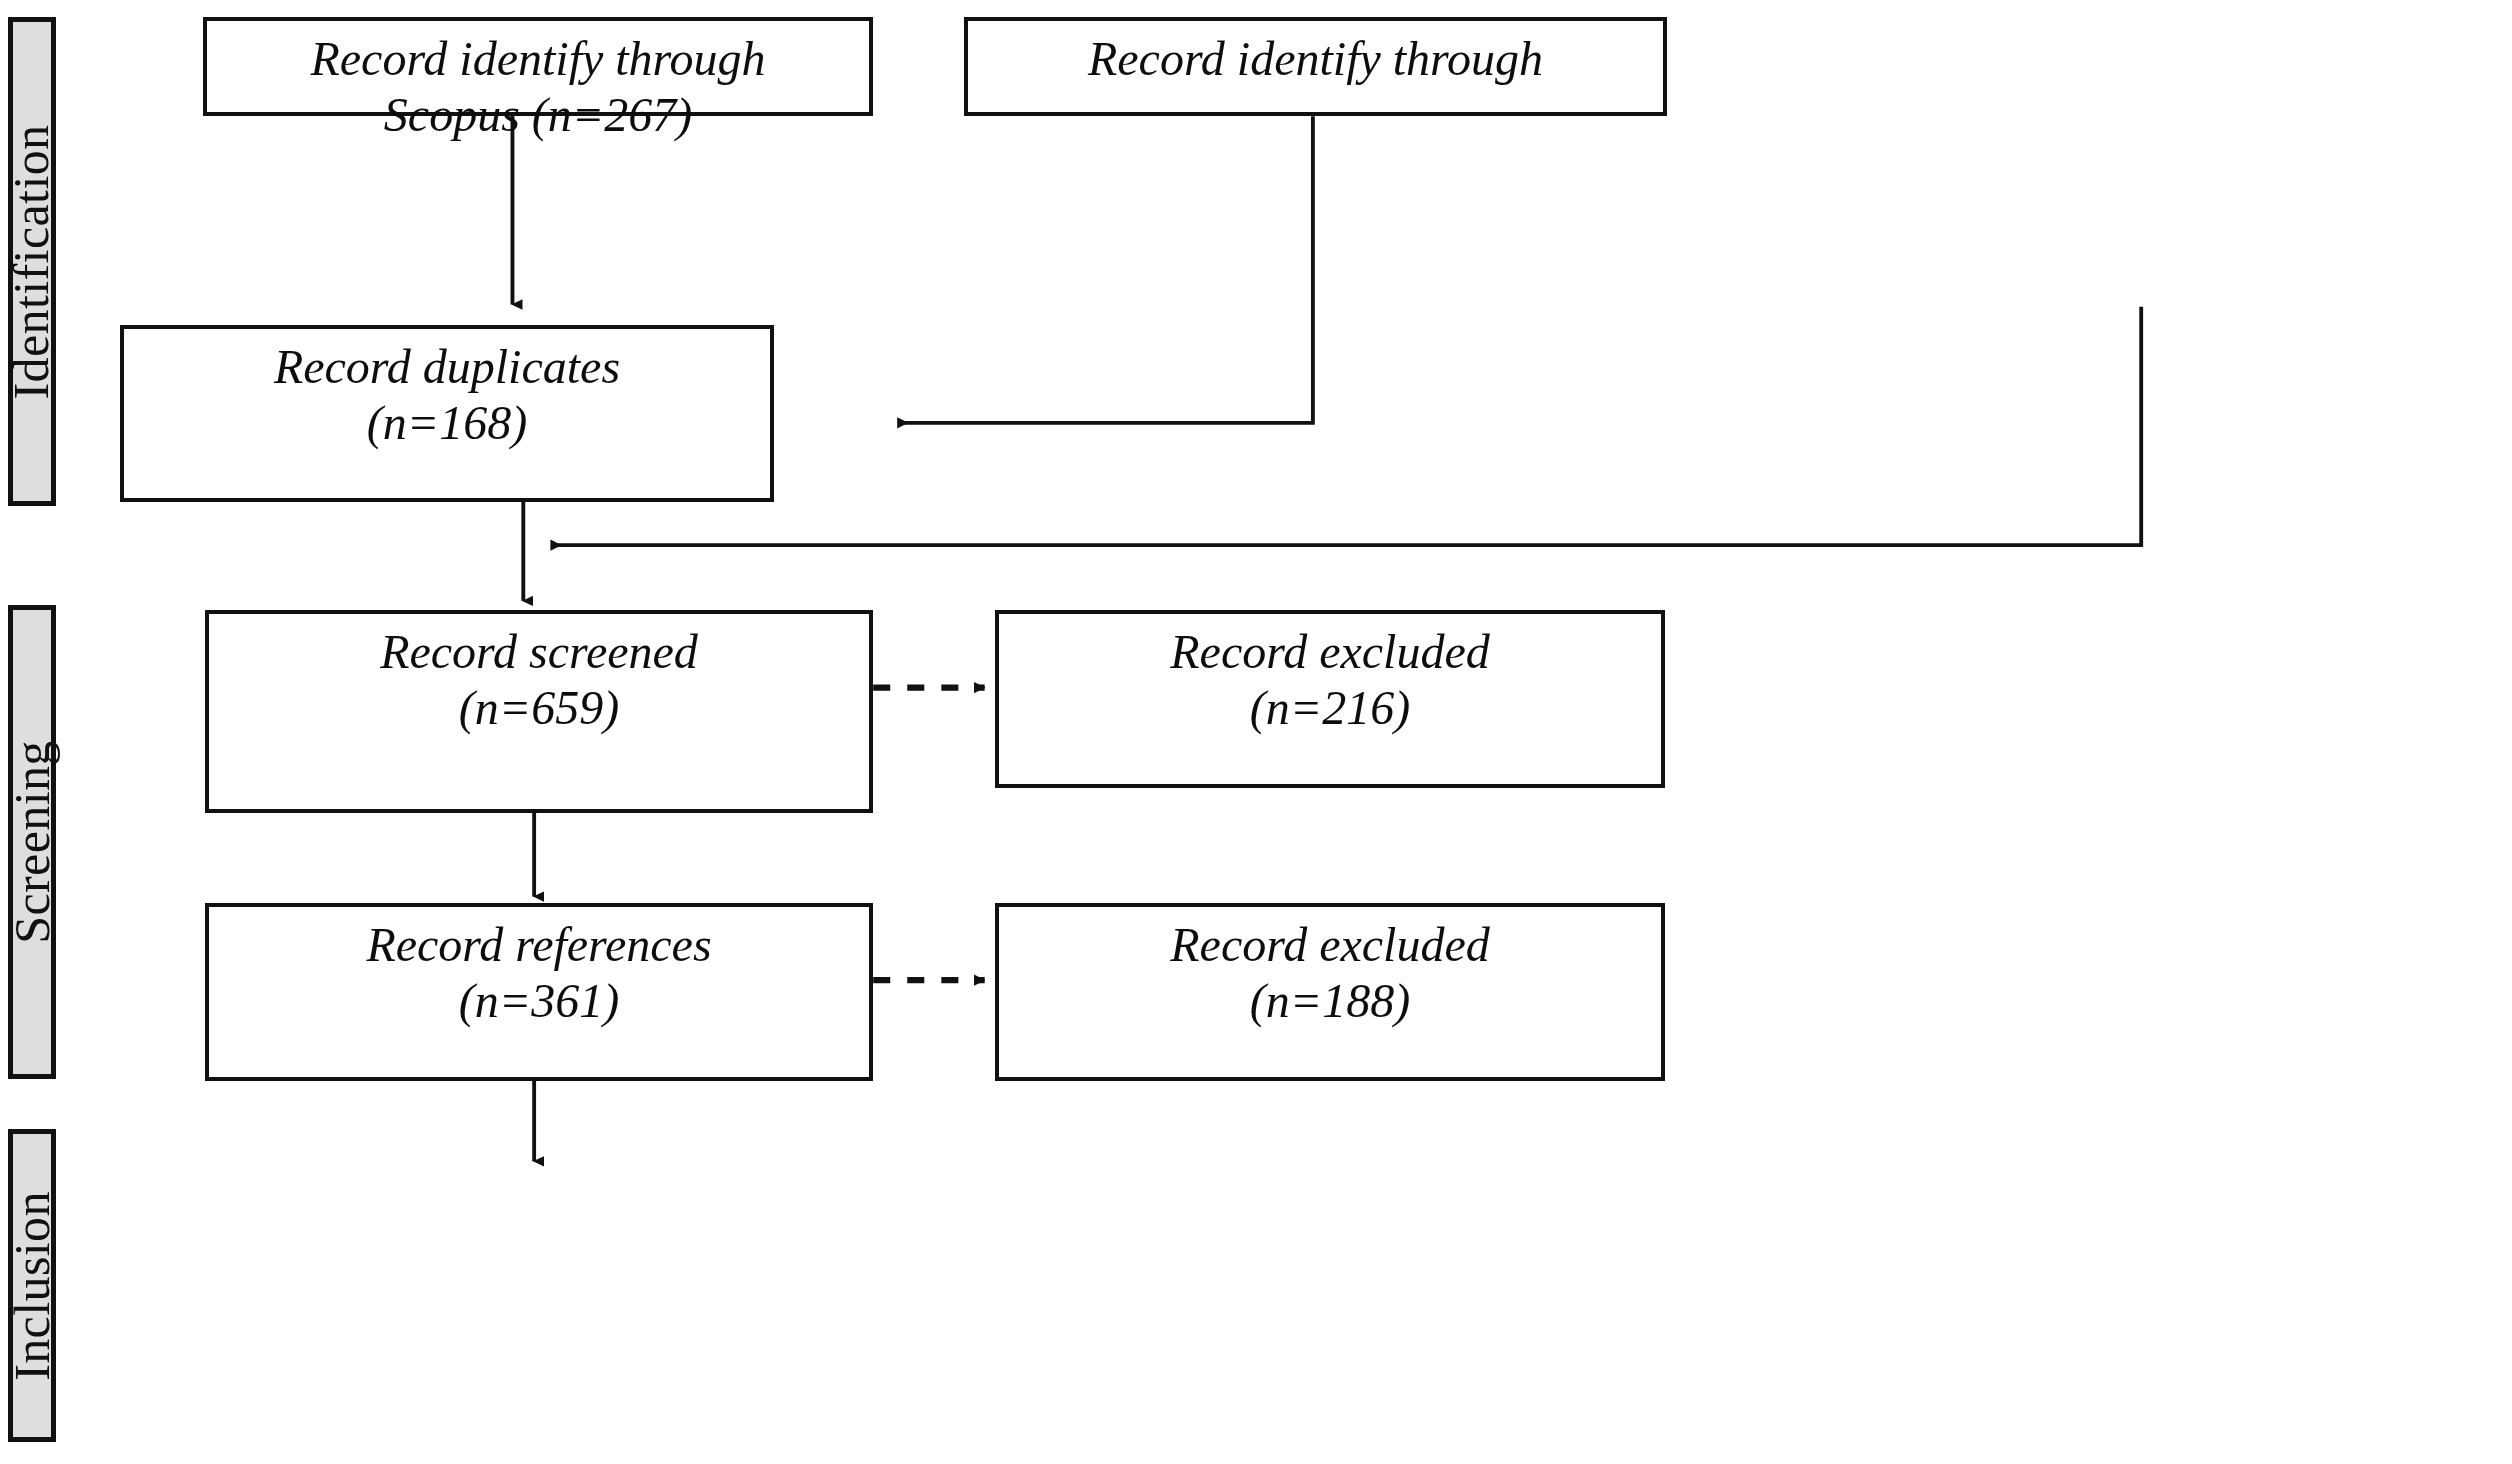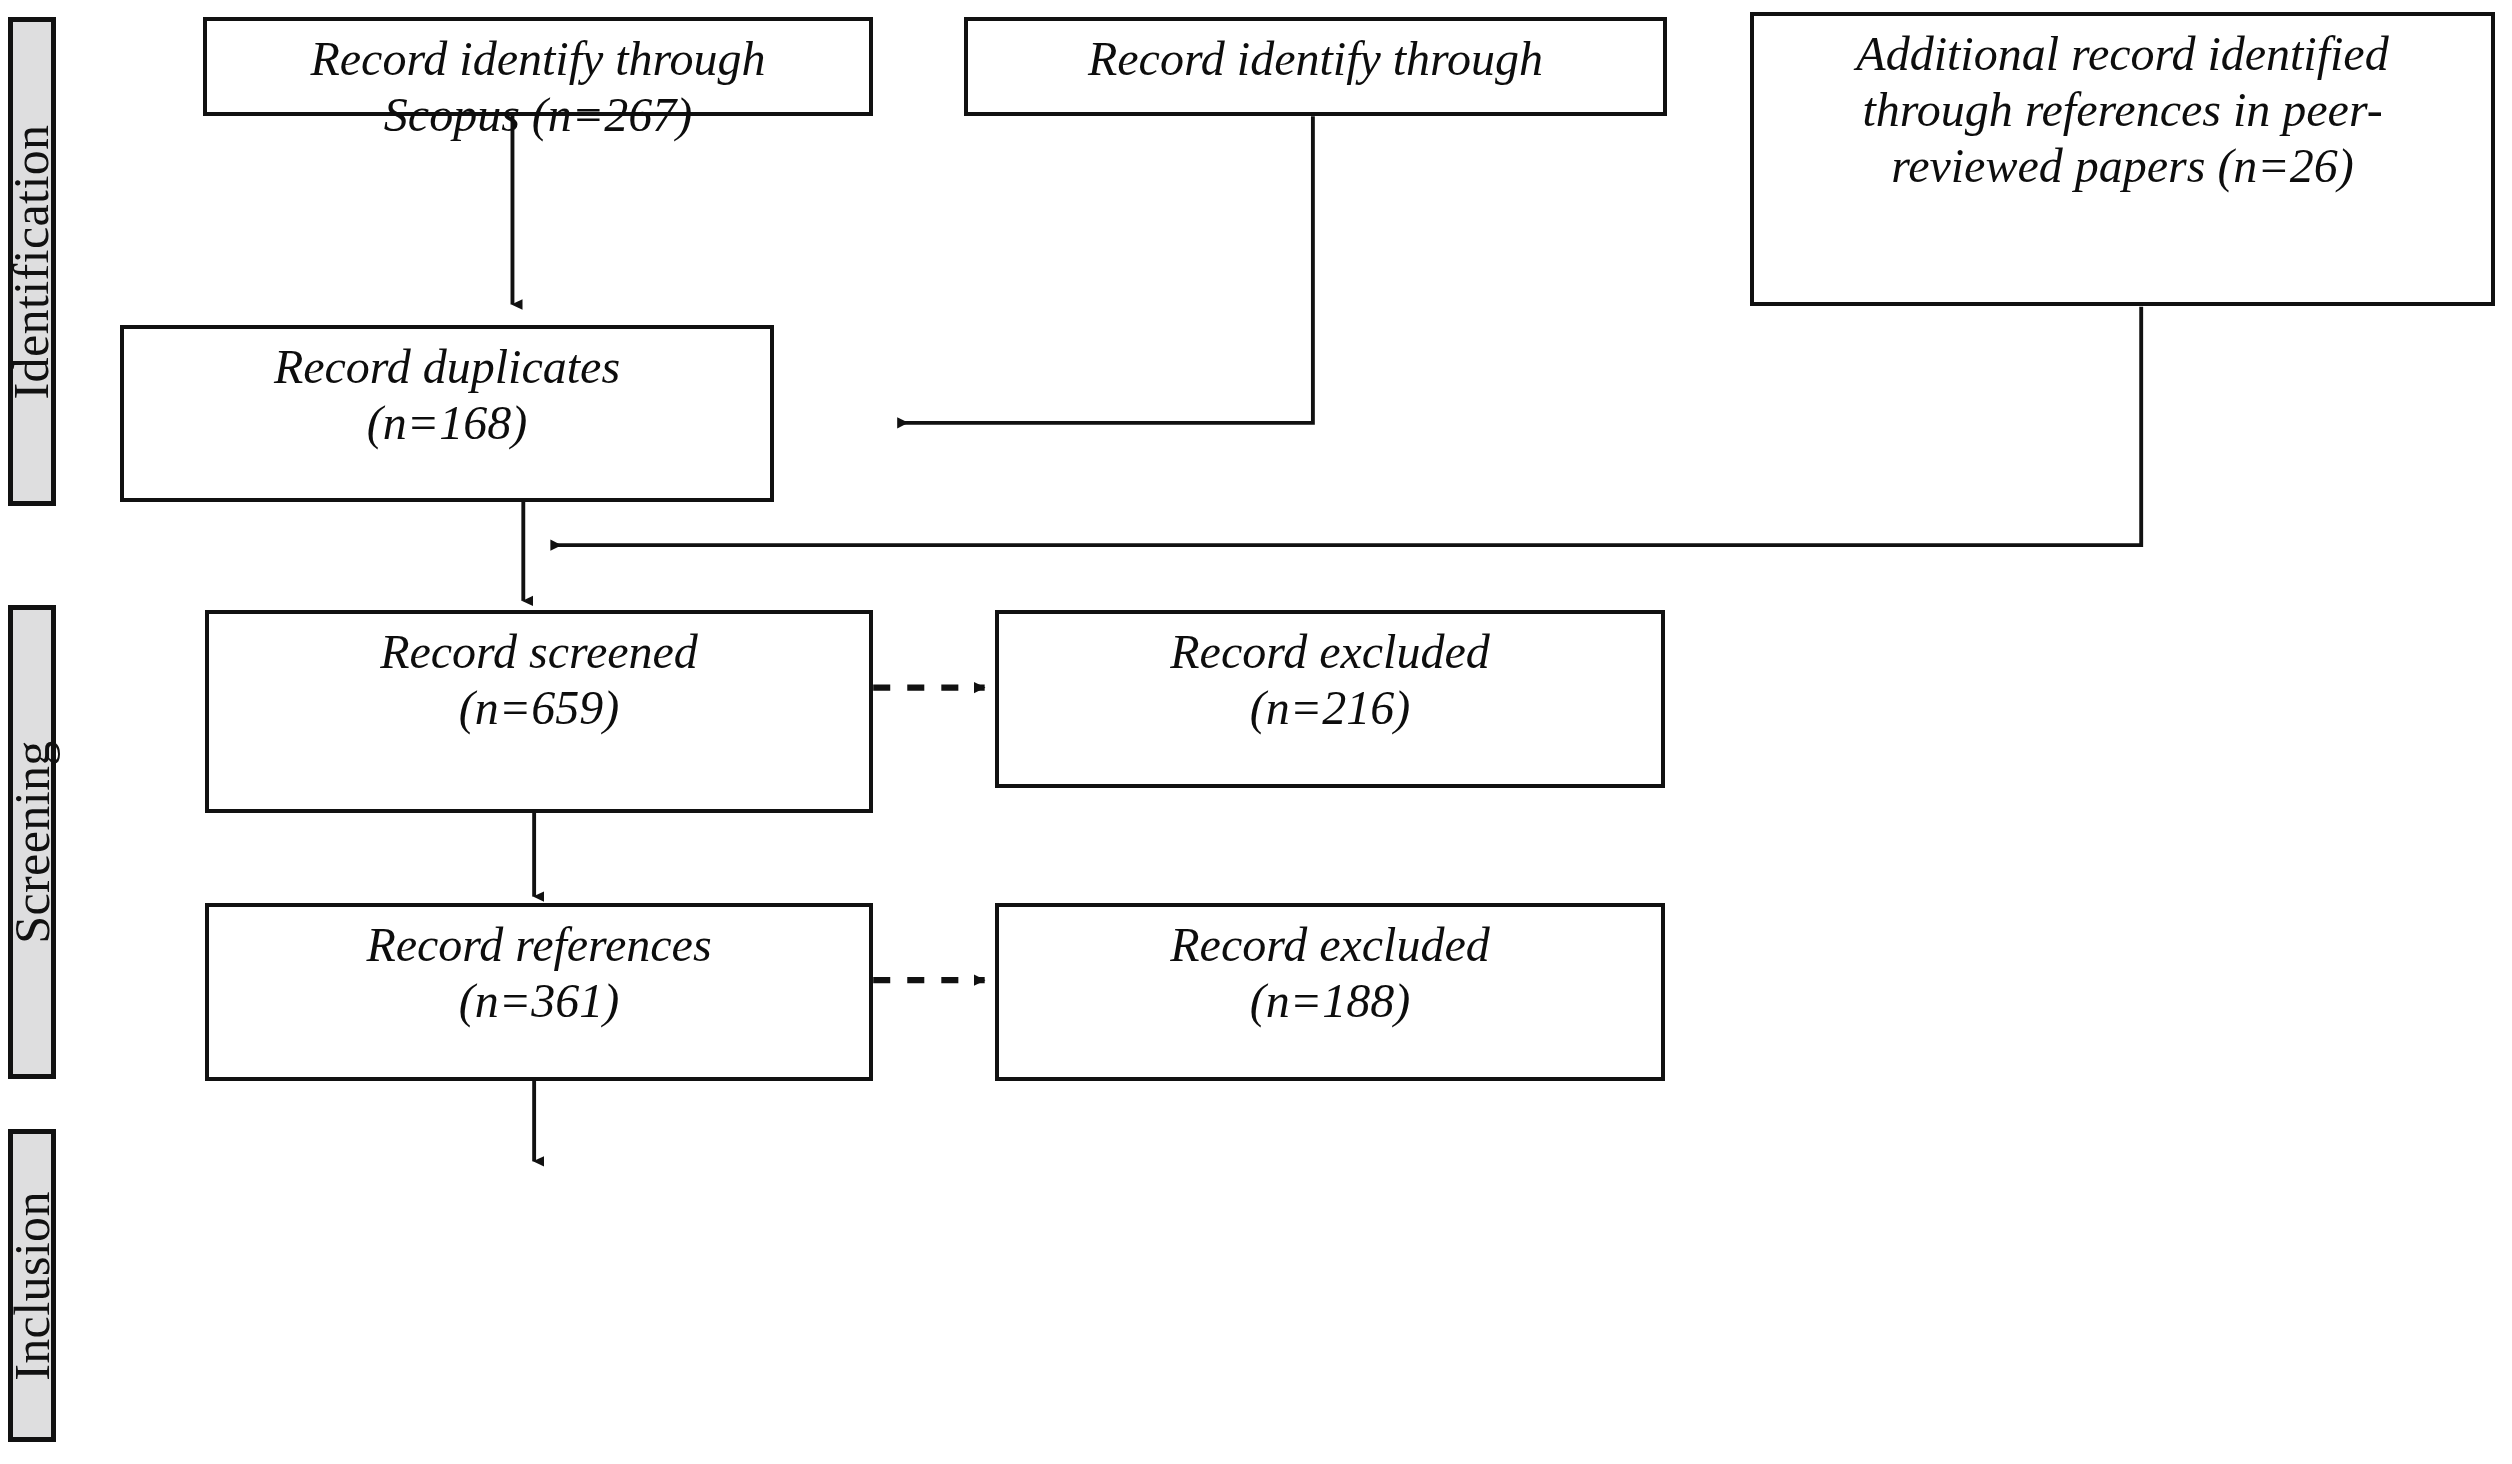--- a/index.html
+++ b/index.html
@@ -129,25 +129,20 @@
 
   <div class="node-box" style="left:203px; top:17px; width:670px; height:99px;">
     <span class="node-line">Record identify through</span>
     <span class="node-line">Scopus (n=267)</span>
   </div>
 
   <div class="node-box" style="left:964px; top:17px; width:703px; height:99px;">
     <span class="node-line">Record identify through</span>
   </div>
 
-  <div class="node-box" style="left:1750px; top:12.4px; width:745px; height:294px;">
-    <span class="node-line">Additional record identified</span>
-    <span class="node-line">through references in peer-</span>
-    <span class="node-line">reviewed papers (n=26)</span>
-  </div>
 
   <div class="node-box" style="left:120px; top:325px; width:654px; height:177px;">
     <span class="node-line">Record duplicates</span>
     <span class="node-line">(n=168)</span>
   </div>
 
   <div class="node-box" style="left:205px; top:610px; width:668px; height:203px;">
     <span class="node-line">Record screened</span>
     <span class="node-line">(n=659)</span>
   </div>

